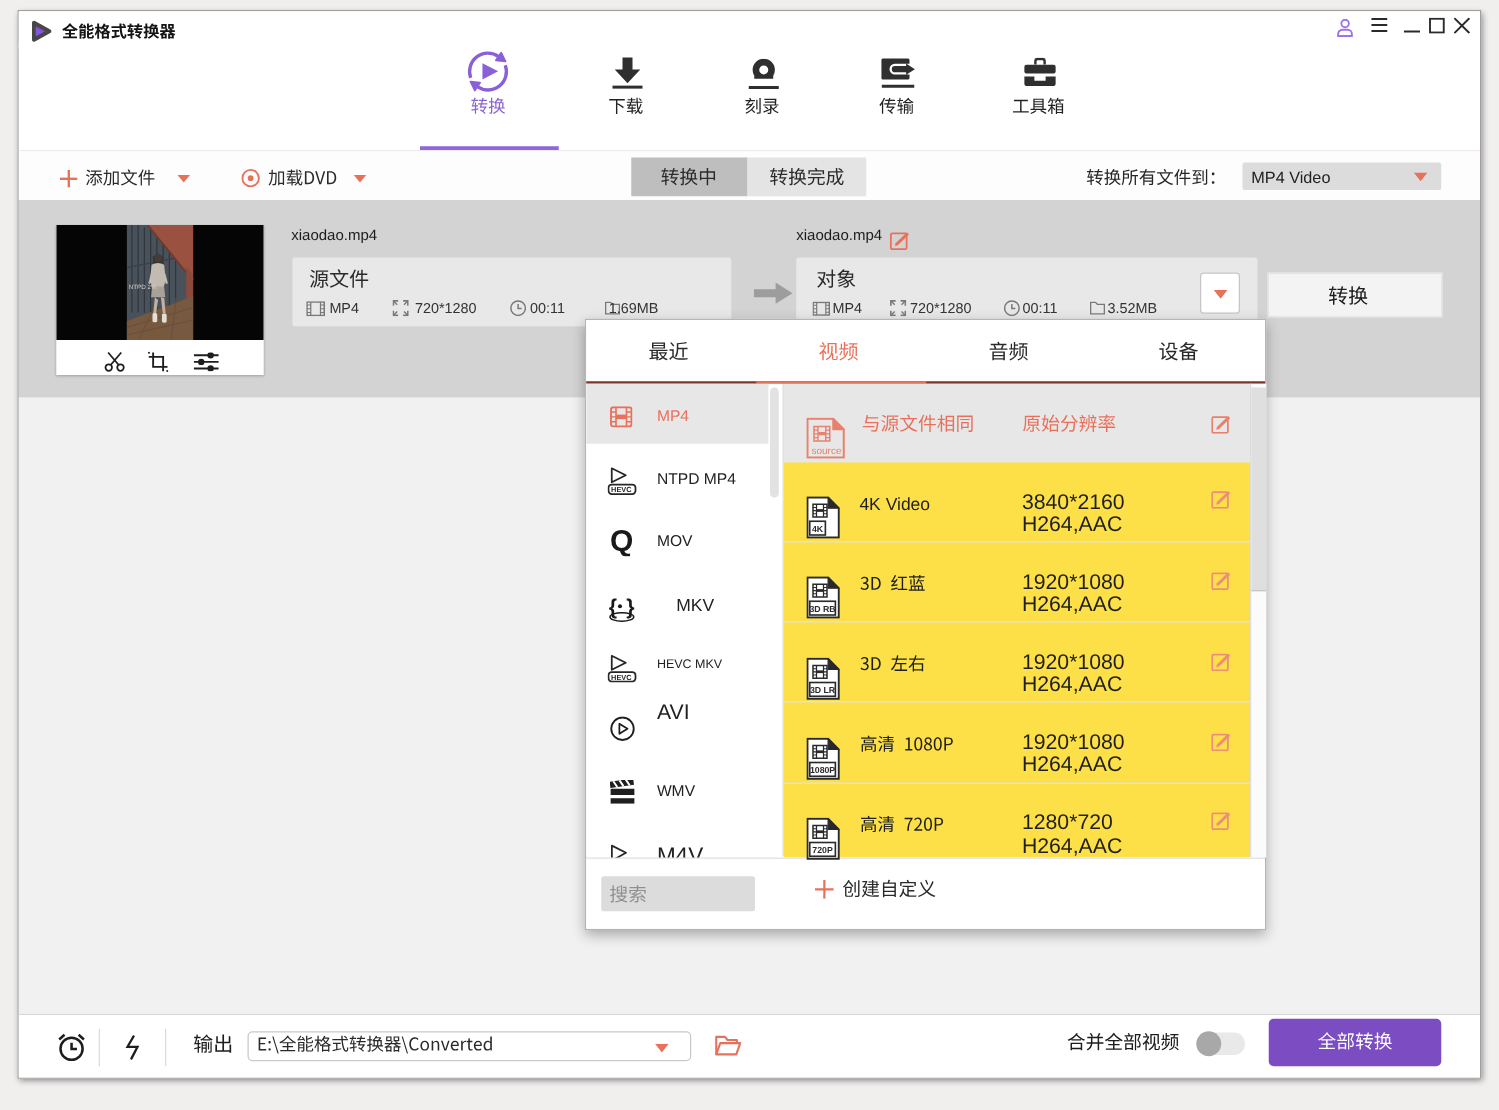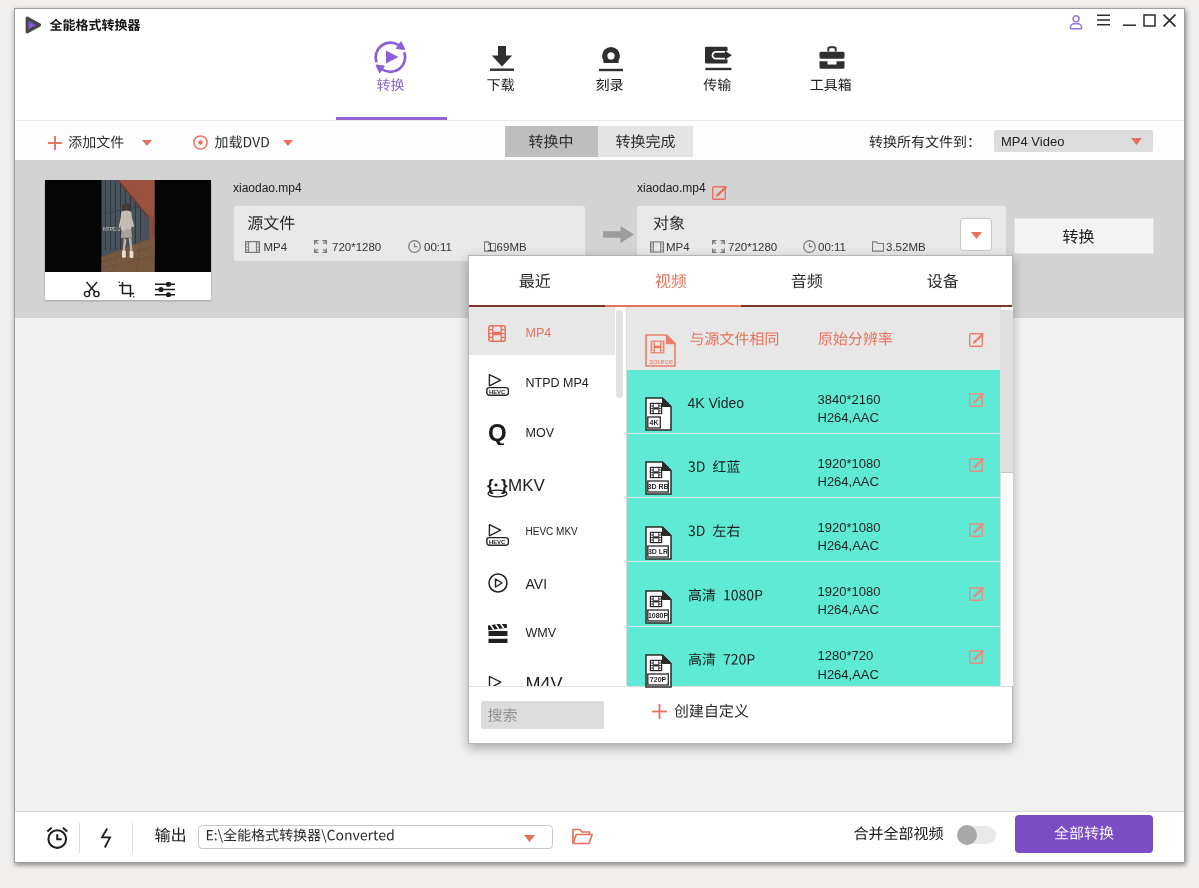--- a/index.html
+++ b/index.html
@@ -26,27 +26,27 @@
 .cbtn{position:absolute;left:999px;top:58px;width:140px;height:36px;background:#f3f3f3;border:1px solid #e0e0e0}
 #popup{position:absolute;left:452.5px;top:245.5px;width:545px;height:489px;background:#fff;border:1px solid #b5b5b5;box-shadow:0 4px 10px rgba(0,0,0,.3)}
 #phead{position:absolute;left:0;top:0;width:100%;height:49px;background:#fff}
 #pline{position:absolute;left:0;top:49px;width:100%;height:2.5px;background:#7e352b}
 #plinesel{position:absolute;left:136px;top:49px;width:136px;height:2.5px;background:#e8745e}
 #pleft{position:absolute;left:0;top:51.5px;width:146px;height:378px;overflow:hidden;background:#fff}
 #plsel{position:absolute;left:0;top:0;width:146px;height:48px;background:#e8e7e7}
 #plscroll{position:absolute;left:146px;top:51.5px;width:11px;height:378px;background:#fff}
 #plthumb{position:absolute;left:1.5px;top:3px;width:7px;height:88px;background:#e2e2e2;border-radius:4px}
 #pdiv{position:absolute;left:157px;top:51.5px;width:1px;height:378px;background:#dcdcdc}
-#pright{position:absolute;left:158px;top:51.5px;width:373px;height:378.5px;overflow:hidden;background:#5eead4}
+#pright{position:absolute;left:158px;top:51.5px;width:373px;height:378.5px;overflow:hidden;background:#fde047}
 .rrow{position:absolute;left:0;width:373px;height:64.2px;border-bottom:1px solid #e2e2e2}
 #prscroll{position:absolute;left:531px;top:51.5px;width:13px;height:378.5px;background:#fbfbfb;border-left:1px solid #ddd}
 #prthumb{position:absolute;left:0;top:2.5px;width:12px;height:163px;background:#e0dfdf;border-bottom:1px solid #c6c6c6}
 #pfoot{position:absolute;left:0;top:430.5px;width:100%;height:57px;background:#fff;border-top:1px solid #e0e0e0}
 #searchbox{position:absolute;left:12px;top:14px;width:123px;height:28px;background:#dcdcdc;border-radius:2px}
-.rtext1{position:absolute;left:191px;font-size:13px;color:#1f1f1f}
+.rtext1{position:absolute;left:191px;font-size:17px;color:#1f1f1f}
 .outbox{position:absolute;left:183px;top:12.5px;width:355px;height:24px;background:#fff;border:1px solid #c9c9c9;border-radius:4px}
 .vsep{position:absolute;top:11px;width:1px;height:30px;background:#dcdcdc}
 #toggle{position:absolute;left:943px;top:14px;width:38px;height:18px;background:#e9e9e9;border-radius:9px}
 #knob{position:absolute;left:-1px;top:-1.5px;width:20px;height:20px;background:#a8a8a8;border-radius:50%}
 #allbtn{position:absolute;left:1000px;top:2.5px;width:138px;height:38px;background:#7c4cc3;border-radius:4px}
 </style></head>
 <body>
 <div id="win">
 
 <div id="titlebar">
@@ -233,23 +233,23 @@
           <rect x="6.6" y="0" width="1.8" height="15"></rect>
           <rect x="0" y="6.6" width="15" height="1.8"></rect>
         </svg>
 </div>
 </div>
 
 <div class="abs" style="left:453px;top:299px;width:146px;height:378px;overflow:hidden">
 <span class="lat abs" style="left:57.5px;top:17.8px;font-size:12.5px;color:#e8715c">MP4</span>
 <span class="lat abs" style="left:57.5px;top:67.8px;font-size:12.5px;color:#222">NTPD MP4</span>
 <span class="lat abs" style="left:57.5px;top:117.8px;font-size:12.5px;color:#222">MOV</span>
-<span class="lat abs" style="left:40px;top:167.8px;font-size:17px;color:#222">MKV</span>
+<span class="lat abs" style="left:73px;top:167.8px;font-size:14px;color:#222">MKV</span>
 <span class="lat abs" style="left:57.5px;top:217.6px;font-size:10px;color:#222">HEVC MKV</span>
-<span class="lat abs" style="left:57.5px;top:268px;font-size:14px;color:#222">AVI</span>
+<span class="lat abs" style="left:57.5px;top:252px;font-size:17px;color:#222">AVI</span>
 <span class="lat abs" style="left:57.5px;top:317.6px;font-size:12.5px;color:#222">WMV</span>
 <span class="lat abs" style="left:57.5px;top:365.6px;font-size:18px;color:#222">M4V</span>
 </div>
 
 <div id="bottombar">
 <svg class="abs" style="left:30px;top:14px" width="24.5" height="23.5" viewBox="0 0 23 22" fill="none" stroke="#1d1d1d" stroke-width="1.9">
 <circle cx="11.5" cy="12.2" r="8.3"></circle>
         <path d="M11.5 7.6 V12.4 H15.6"></path>
         <path d="M2.2 5.2 L6.2 1.7 M20.8 5.2 L16.8 1.7"></path>
 </svg>

